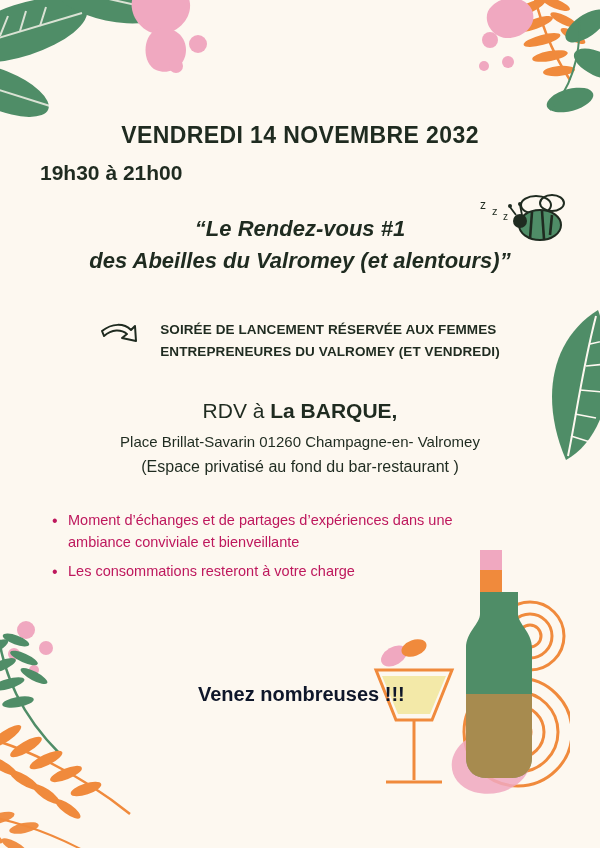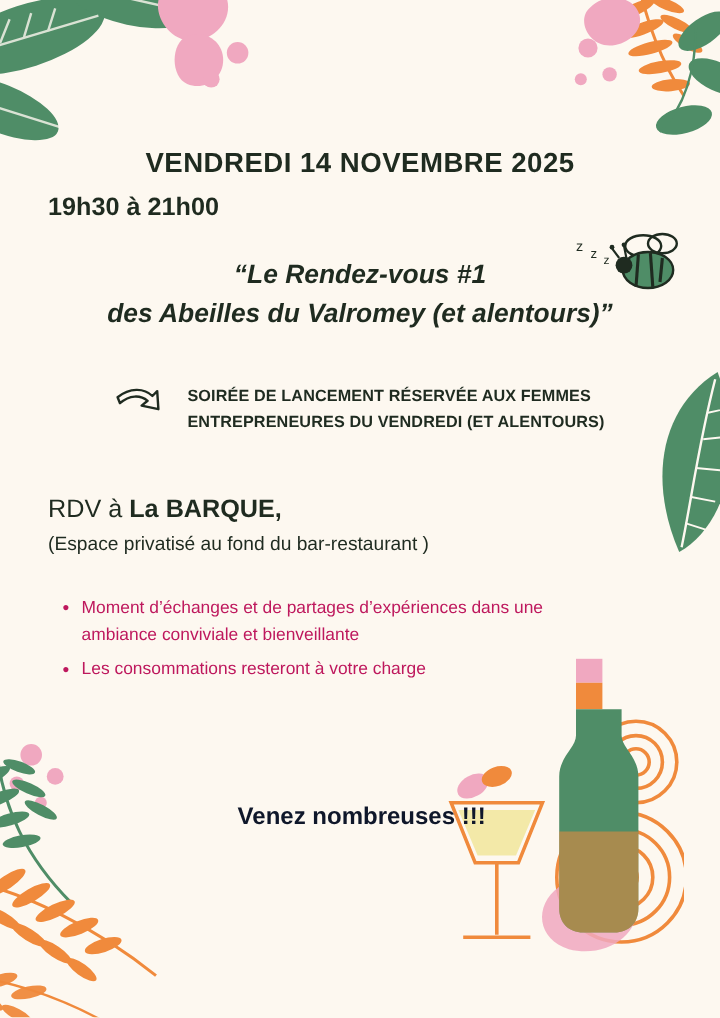--- a/index.html
+++ b/index.html
@@ -85,22 +85,22 @@
   .reserved-text {
     font-size: 13.5px;
     font-weight: bold;
     line-height: 1.65;
     letter-spacing: 0.1px;
     color: #1f2b20;
     max-width: 400px;
   }
 
   .venue {
-    text-align: left;
-    margin-top: 50px;
+    text-align: center;
+    margin-top: 36px;
   }
   .venue-line1 {
     font-size: 21px;
     color: #1f2b20;
   }
   .venue-line1 b { font-weight: bold; }
   .venue-line2 {
     font-size: 15px;
     margin-top: 10px;
     color: #1f2b20;
@@ -309,44 +309,45 @@
         <path d="M44 176 L44 236" stroke="#f08a3c" stroke-width="3"></path>
         <path d="M16 238 L72 238" stroke="#f08a3c" stroke-width="3"></path>
         <ellipse cx="24" cy="112" rx="14" ry="9" fill="#f0a8c0" transform="rotate(-30 24 112)"></ellipse>
         <ellipse cx="44" cy="104" rx="13" ry="8" fill="#f08a3c" transform="rotate(-20 44 104)"></ellipse>
       </g>
     </svg>
   </div>
 
   <div class="content">
 
-    <div class="date-line">VENDREDI 14 NOVEMBRE 2025</div>
+    <div class="date-line">VENDREDI 14 NOVEMBRE 2032</div>
     <div class="time-line">19h30 à 21h00</div>
 
     <div class="title-block">
       <div>“Le Rendez-vous #1</div>
       <div>des Abeilles du Valromey (et alentours)”</div>
     </div>
 
     <div class="reserved-block">
       <span class="arrow-icon">
         <svg width="40" height="32" viewBox="0 0 40 32" xmlns="http://www.w3.org/2000/svg">
           <path d="M2 10 C12 2 24 2 31 9 L35 5 L36 20 L22 17 L27 13 C21 8 12 8 4 15 Z" fill="none" stroke="#1f2b20" stroke-width="2" stroke-linejoin="round"></path>
         </svg>
       </span>
       <span class="reserved-text">
         <span>SOIRÉE DE LANCEMENT RÉSERVÉE AUX FEMMES</span><br>
-        <span>ENTREPRENEURES DU VENDREDI (ET ALENTOURS)</span>
+        <span>ENTREPRENEURES DU VALROMEY (ET VENDREDI)</span>
       </span>
     </div>
 
     <div class="venue">
       <div class="venue-line1">
         <span>RDV à </span><b>La BARQUE,</b>
       </div>
+      <div class="venue-line2">Place Brillat-Savarin 01260 Champagne-en- Valromey</div>
       <div class="venue-line3">(Espace privatisé au fond du bar-restaurant )</div>
     </div>
 
     <ul class="bullets">
       <li>Moment d’échanges et de partages d’expériences dans une ambiance conviviale et bienveillante</li>
       <li>Les consommations resteront à votre charge</li>
     </ul>
 
     <div class="closing">Venez nombreuses !!!</div>
 

